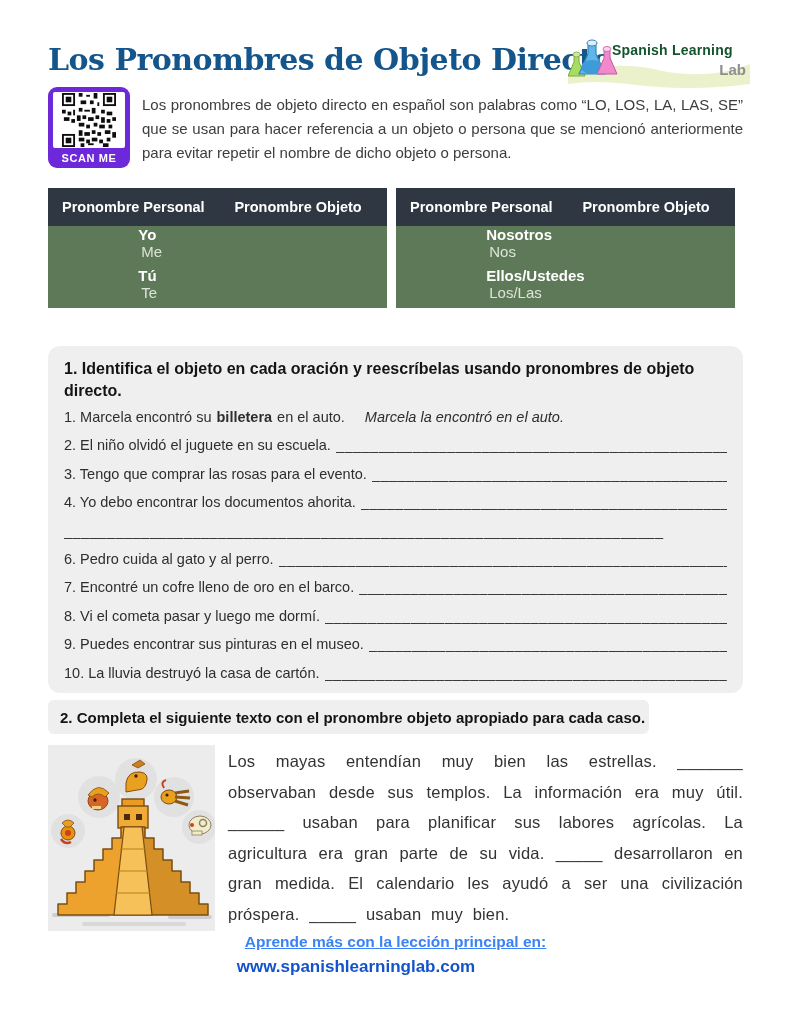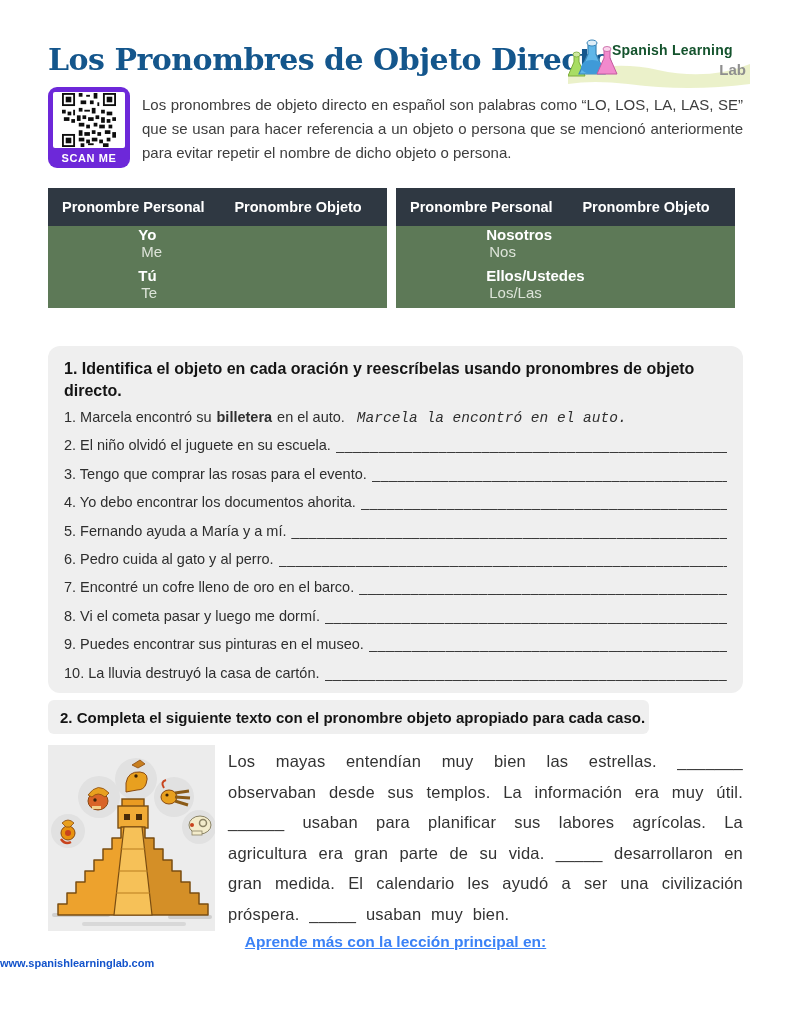--- a/index.html
+++ b/index.html
@@ -52,41 +52,41 @@
   .sec1 {
     position:absolute; top:346px; left:48px; width:695px; height:347px;
     background:#efefef; border-radius:12px; padding:12px 16px;
   }
   .sec1-title { font-size:16px; font-weight:bold; color:#141414; line-height:22px;
     max-width:655px; margin-bottom:7px; }
   .item { display:flex; align-items:baseline; height:28.4px; font-size:14.5px; color:#2e2e2e; }
   .item-text { white-space:nowrap; margin-right:5px; }
   .blank { flex:1; overflow:hidden; white-space:nowrap; color:#2e2e2e; letter-spacing:0.5px; }
   .ex-bold { font-weight:bold; margin:0 5px; }
-  .ex-answer { font-style:italic; margin-left:12px;font-family:Liberation Mono, monospace; }
+  .ex-answer { font-style:italic; margin-left:20px; }
   
   .sec2h {
     position:absolute; top:700px; left:48px; width:601px; height:34px;
     background:#efefef; border-radius:6px; display:flex; align-items:center; padding-left:12px;
   }
   .sec2-title { font-size:15px; font-weight:bold; color:#141414; }
   .illus { position:absolute; top:745px; left:48px; width:167px; height:186px; background:#ececec; }
   .maya {
     position:absolute; top:746px; left:228px; width:515px;
     font-size:16.5px; line-height:30.5px; text-align:justify; color:#333;
     word-spacing:5px; letter-spacing:0.2px;
   }
   
   .footer-text {
     position:absolute; top:933px; left:0; width:791px; text-align:center;
     font-weight:bold; font-size:15.5px; color:#3b82f6;text-decoration:underline;
   }
   .footer-link {
-    position:absolute; top:957px; left:0; width:712px; text-align:left;
-    font-weight:bold; font-size:11px; color:#1353cb; text-decoration:none; cursor:pointer;
+    position:absolute; top:957px; left:0; width:712px; text-align:center;
+    font-weight:bold; font-size:17px; color:#1353cb; text-decoration:none; cursor:pointer;
   }
 </style>
 </head>
 <body>
 
 <div class="page">
 
   <h1 class="title">Los Pronombres de Objeto Directo</h1>
 
   <div class="logo">
@@ -219,21 +219,20 @@
     </div>
     <div class="item">
       <span class="item-text">3. Tengo que comprar las rosas para el evento.</span>
       <span class="blank">______________________________________________________________________</span>
     </div>
     <div class="item">
       <span class="item-text">4. Yo debo encontrar los documentos ahorita.</span>
       <span class="blank">______________________________________________________________________</span>
     </div>
     <div class="item">
-      <span class="item-text">5. Fernando ayuda a María y a mí.</span>
       <span class="blank">______________________________________________________________________</span>
     </div>
     <div class="item">
       <span class="item-text">6. Pedro cuida al gato y al perro.</span>
       <span class="blank">______________________________________________________________________</span>
     </div>
     <div class="item">
       <span class="item-text">7. Encontré un cofre lleno de oro en el barco.</span>
       <span class="blank">______________________________________________________________________</span>
     </div>

